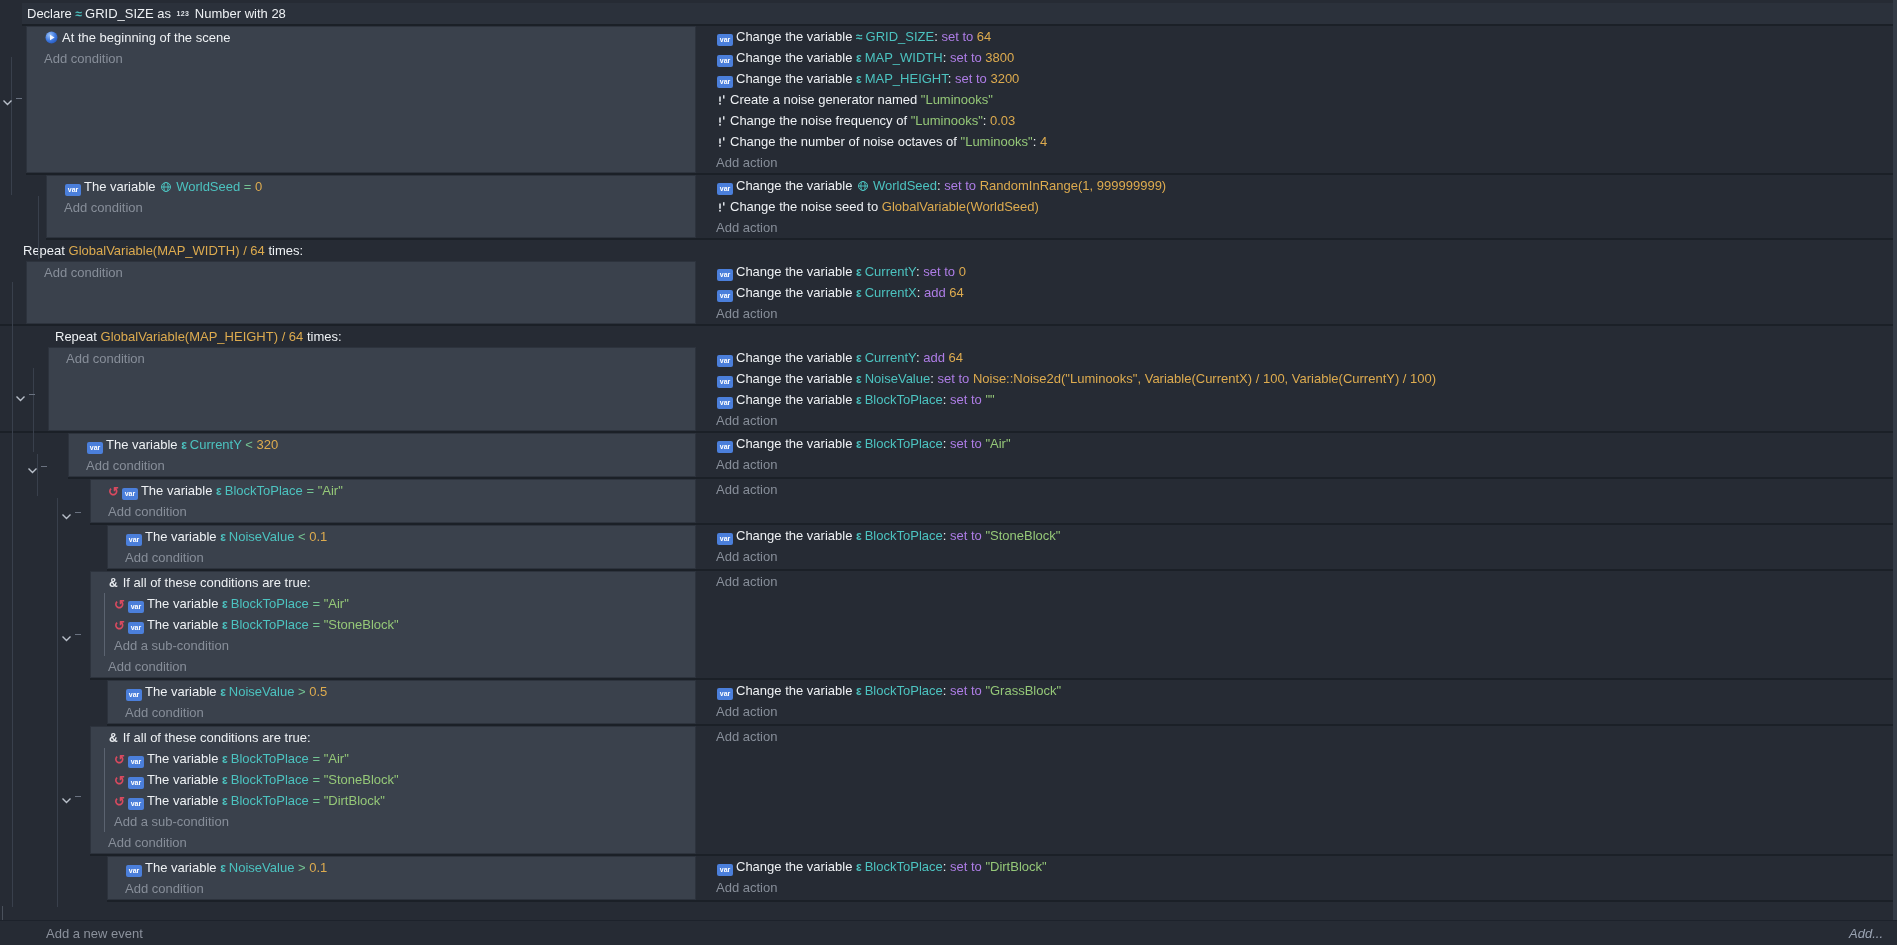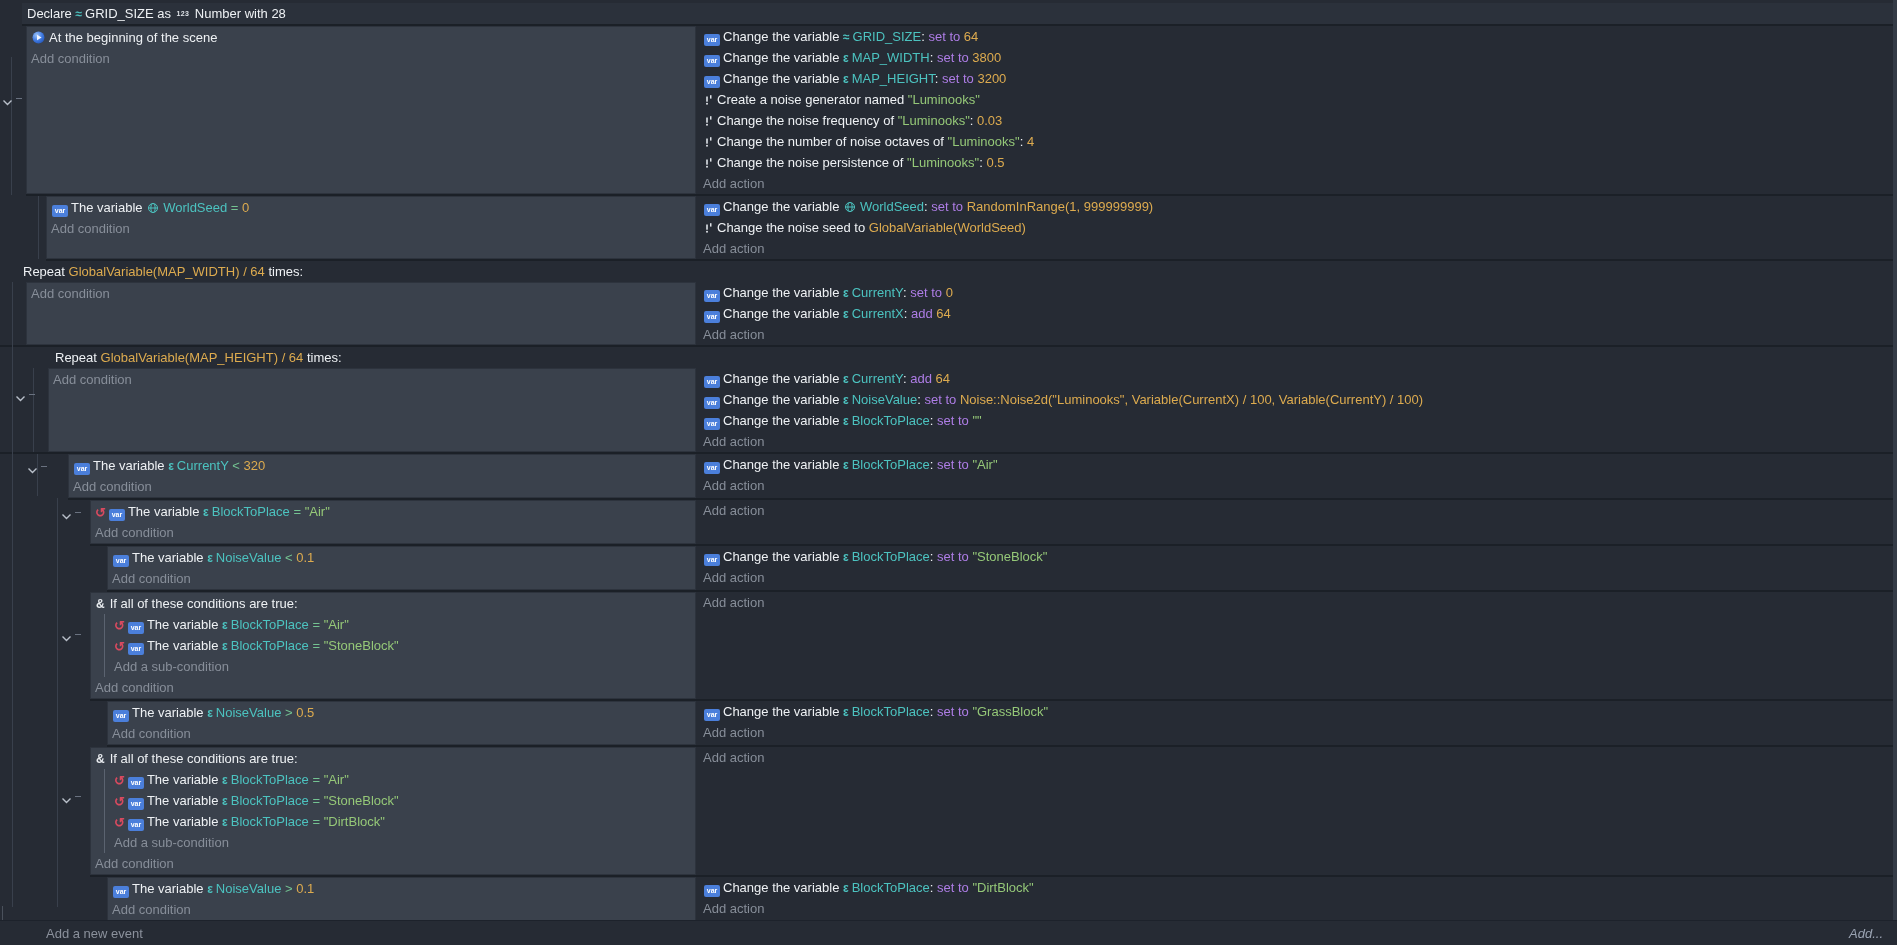--- a/index.html
+++ b/index.html
@@ -5,21 +5,21 @@
   html,body{margin:0;padding:0;background:#1d222a;}
   .sheet{position:relative;width:1897px;height:945px;background:#262b34;overflow:hidden;
          font-family:"Liberation Sans",sans-serif;font-size:13px;color:#eef1f4;}
   .wrap{position:absolute;top:3px;left:0;right:0;}
   .block{border-bottom:2px solid #1b2027;}
   .declare{height:21px;background:#2b313b;}
   .ev{display:flex;align-items:stretch;}
   .cond{background:#3a414c;border:1px solid #2d333d;box-sizing:border-box;flex:none;}
   .acts{flex:1;min-width:0;padding-left:3px;}
   .evh{height:21px;}
-  .row{height:21px;line-height:21px;white-space:pre;padding-left:4px;overflow:hidden;}
+  .row{height:21px;line-height:21px;white-space:pre;padding-left:17px;overflow:hidden;}
   .evh .row,.declare .row{padding-left:5px;}
   .row.sub{margin-left:13px;border-left:1px solid #5b6370;padding-left:9px;}
   .seg{display:inline;}
   .sw{color:#eef1f4}.sgy{color:#878e99}.stl{color:#4cc3c0}.spu{color:#ae7de6}
   .sor{color:#ddab4f}.sgr{color:#95c878}.sop{color:#74c392}
   .ic{display:inline-block;vertical-align:-2px;margin:0 4px 0 1px;}
   .ic-var{width:16px;height:12px;background:#4b7fdb;border-radius:2px;color:#fff;font-size:7px;
           line-height:12px;text-align:center;font-weight:bold;vertical-align:-1px;margin-right:3px;}
   .ic-tl{color:#4cc3c0;font-size:12px;font-weight:bold;vertical-align:0;margin:0 3px 0 0;}
   .ic-inv{color:#d84a5f;font-size:13px;font-weight:bold;vertical-align:-1px;margin:0 2px 0 0;}
@@ -75,25 +75,20 @@
           <div class="row"><span class="ic ic-svg"><svg width="9" height="13" viewBox="0 0 9 13">
                 <rect x="2.2" y="3.5" width="1.6" height="5.2" fill="#dde1e6"></rect>
                 <circle cx="3" cy="10.8" r="1" fill="#dde1e6"></circle>
                 <rect x="6" y="2.2" width="1.5" height="3.4" fill="#dde1e6"></rect>
               </svg></span><span class="seg sw">Change the noise frequency of </span><span class="seg sgr">"Luminooks"</span><span class="seg sw">: </span><span class="seg sor">0.03</span></div>
           <div class="row"><span class="ic ic-svg"><svg width="9" height="13" viewBox="0 0 9 13">
                 <rect x="2.2" y="3.5" width="1.6" height="5.2" fill="#dde1e6"></rect>
                 <circle cx="3" cy="10.8" r="1" fill="#dde1e6"></circle>
                 <rect x="6" y="2.2" width="1.5" height="3.4" fill="#dde1e6"></rect>
               </svg></span><span class="seg sw">Change the number of noise octaves of </span><span class="seg sgr">"Luminooks"</span><span class="seg sw">: </span><span class="seg sor">4</span></div>
-          <div class="row"><span class="ic ic-svg"><svg width="9" height="13" viewBox="0 0 9 13">
-                <rect x="2.2" y="3.5" width="1.6" height="5.2" fill="#dde1e6"></rect>
-                <circle cx="3" cy="10.8" r="1" fill="#dde1e6"></circle>
-                <rect x="6" y="2.2" width="1.5" height="3.4" fill="#dde1e6"></rect>
-              </svg></span><span class="seg sw">Change the noise persistence of </span><span class="seg sgr">"Luminooks"</span><span class="seg sw">: </span><span class="seg sor">0.5</span></div>
           <div class="row link"><span class="seg sgy">Add action</span></div>
         </div>
     </div>
 
     <div class="block ev" style="margin-left:46px">
       <div class="cond" style="width:650px">
           <div class="row"><span class="ic ic-var">var</span><span class="seg sw">The variable </span><span class="ic ic-svg"><svg width="12" height="12" viewBox="0 0 12 12">
                 <circle cx="6" cy="6" r="4.5" fill="none" stroke="#4cc3c0"></circle>
                 <ellipse cx="6" cy="6" rx="2.1" ry="4.5" fill="none" stroke="#4cc3c0"></ellipse>
                 <line x1="1.5" y1="6" x2="10.5" y2="6" stroke="#4cc3c0"></line>

